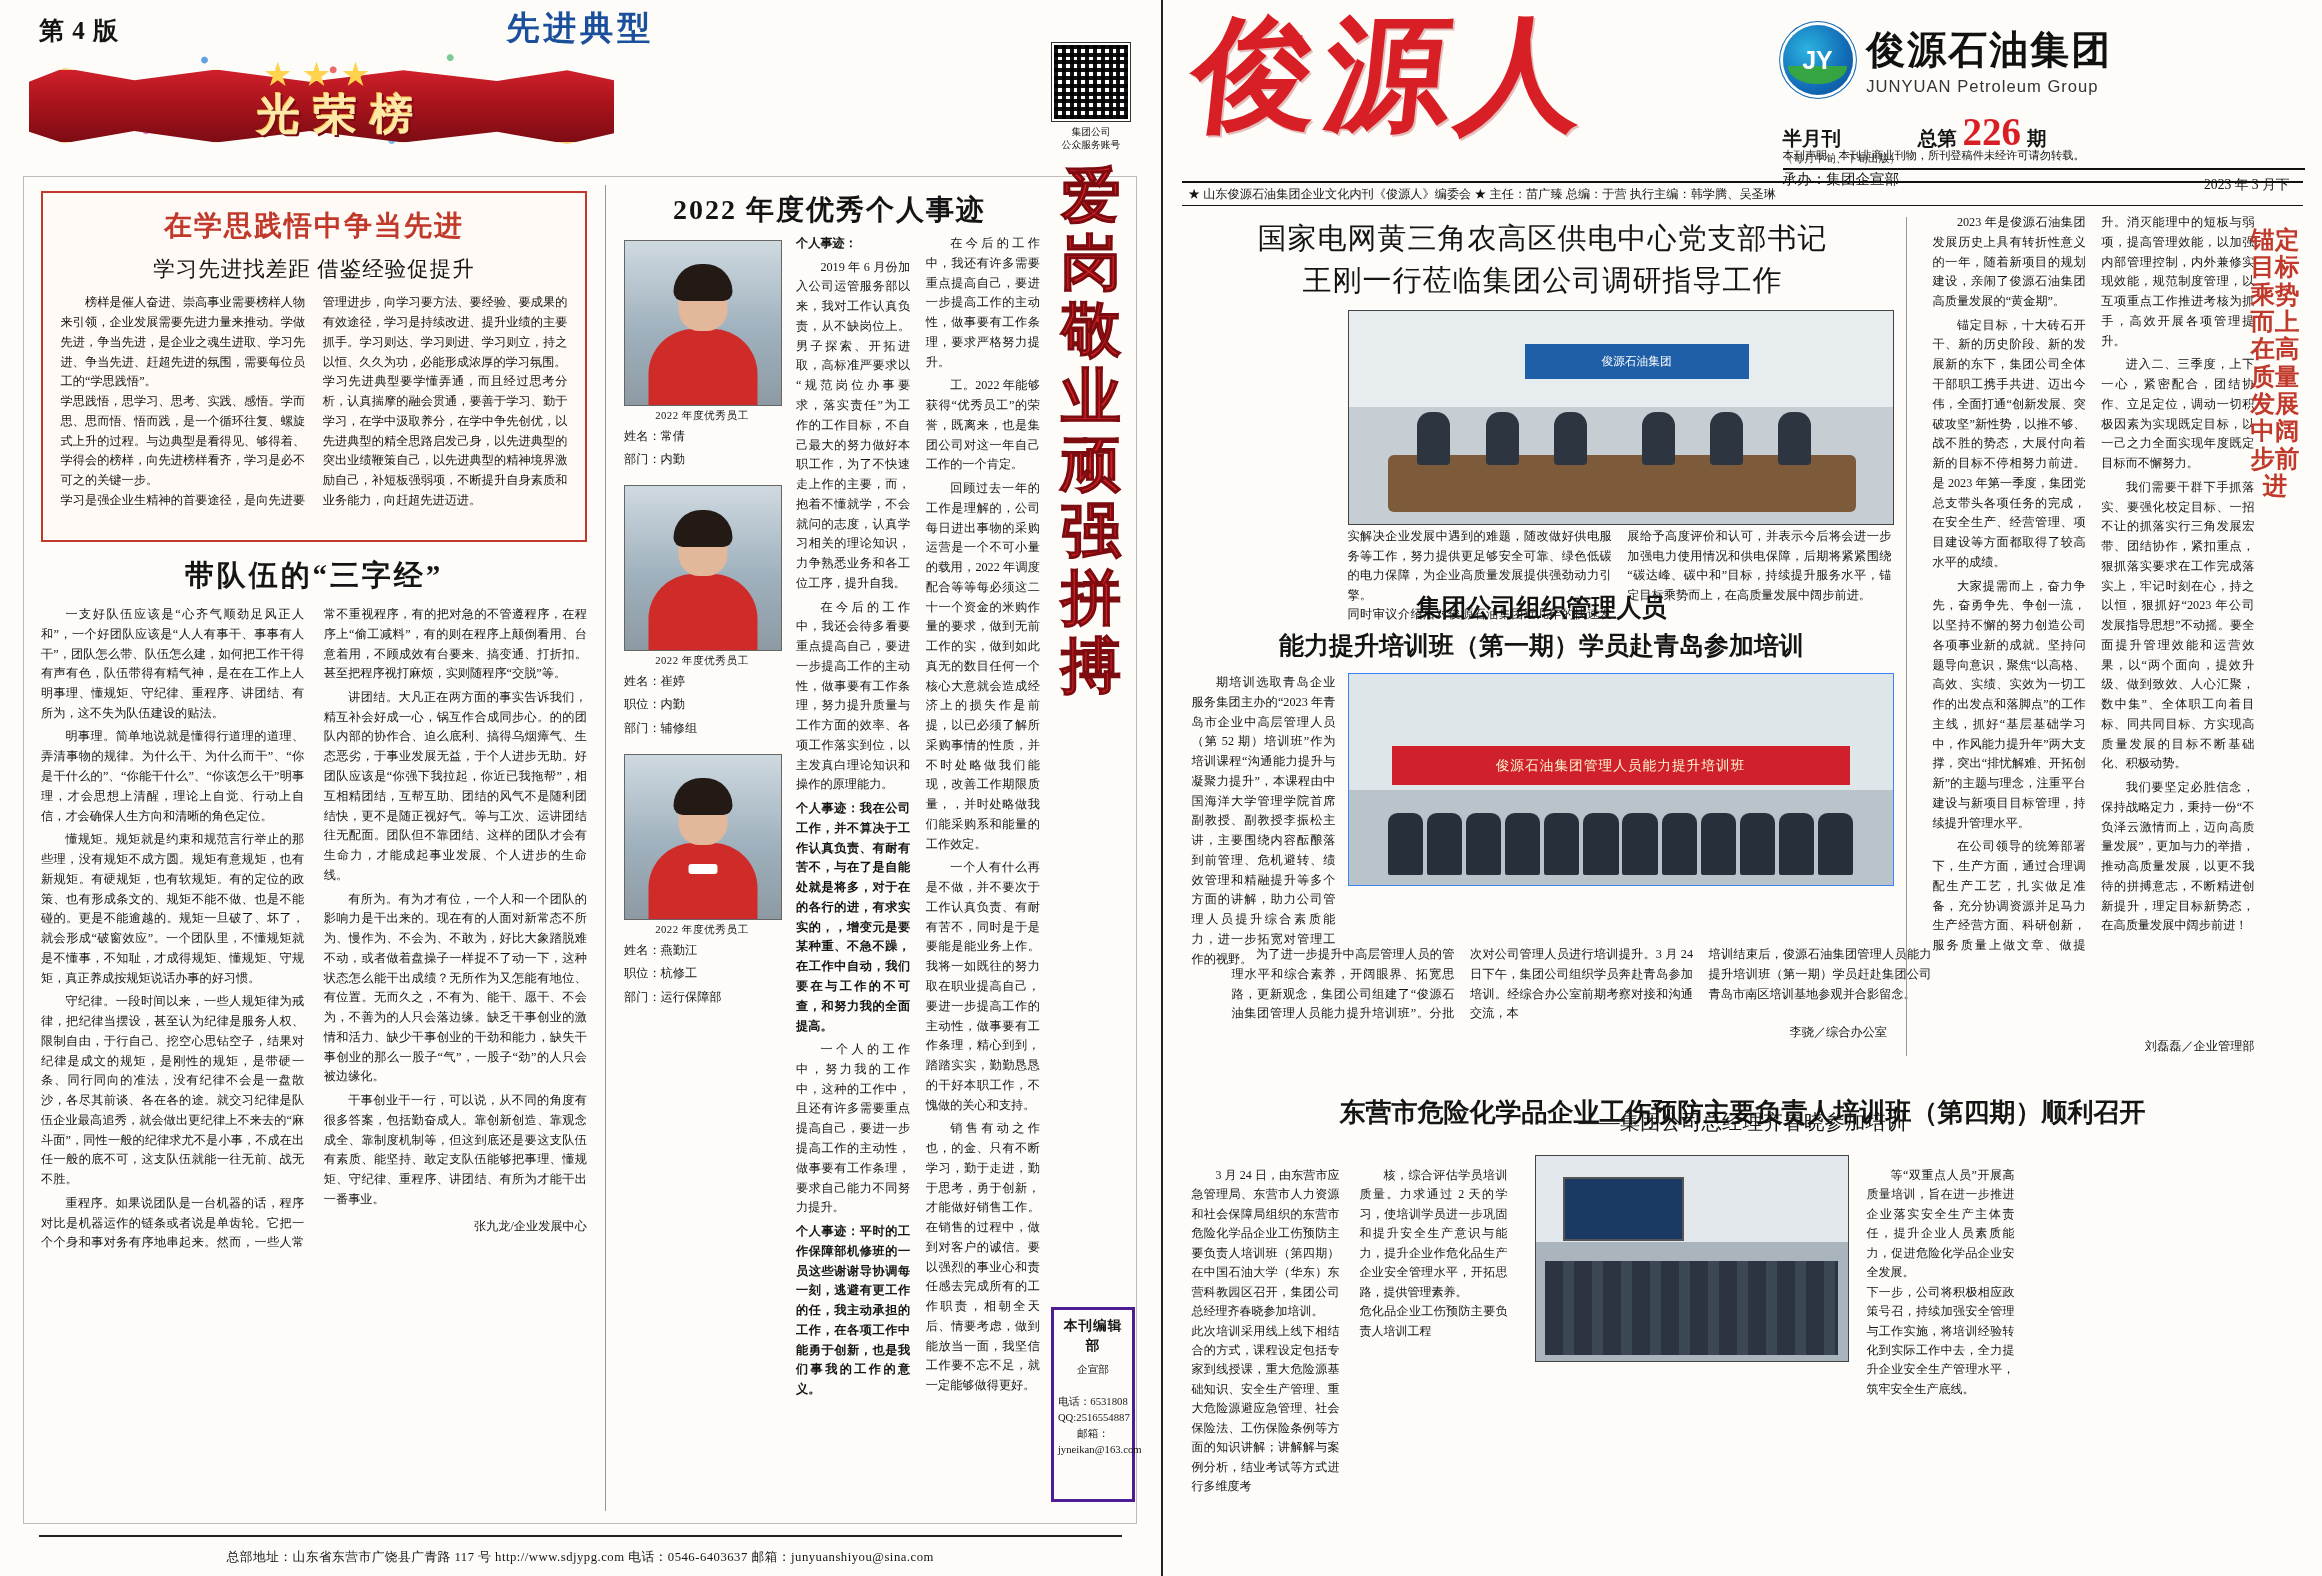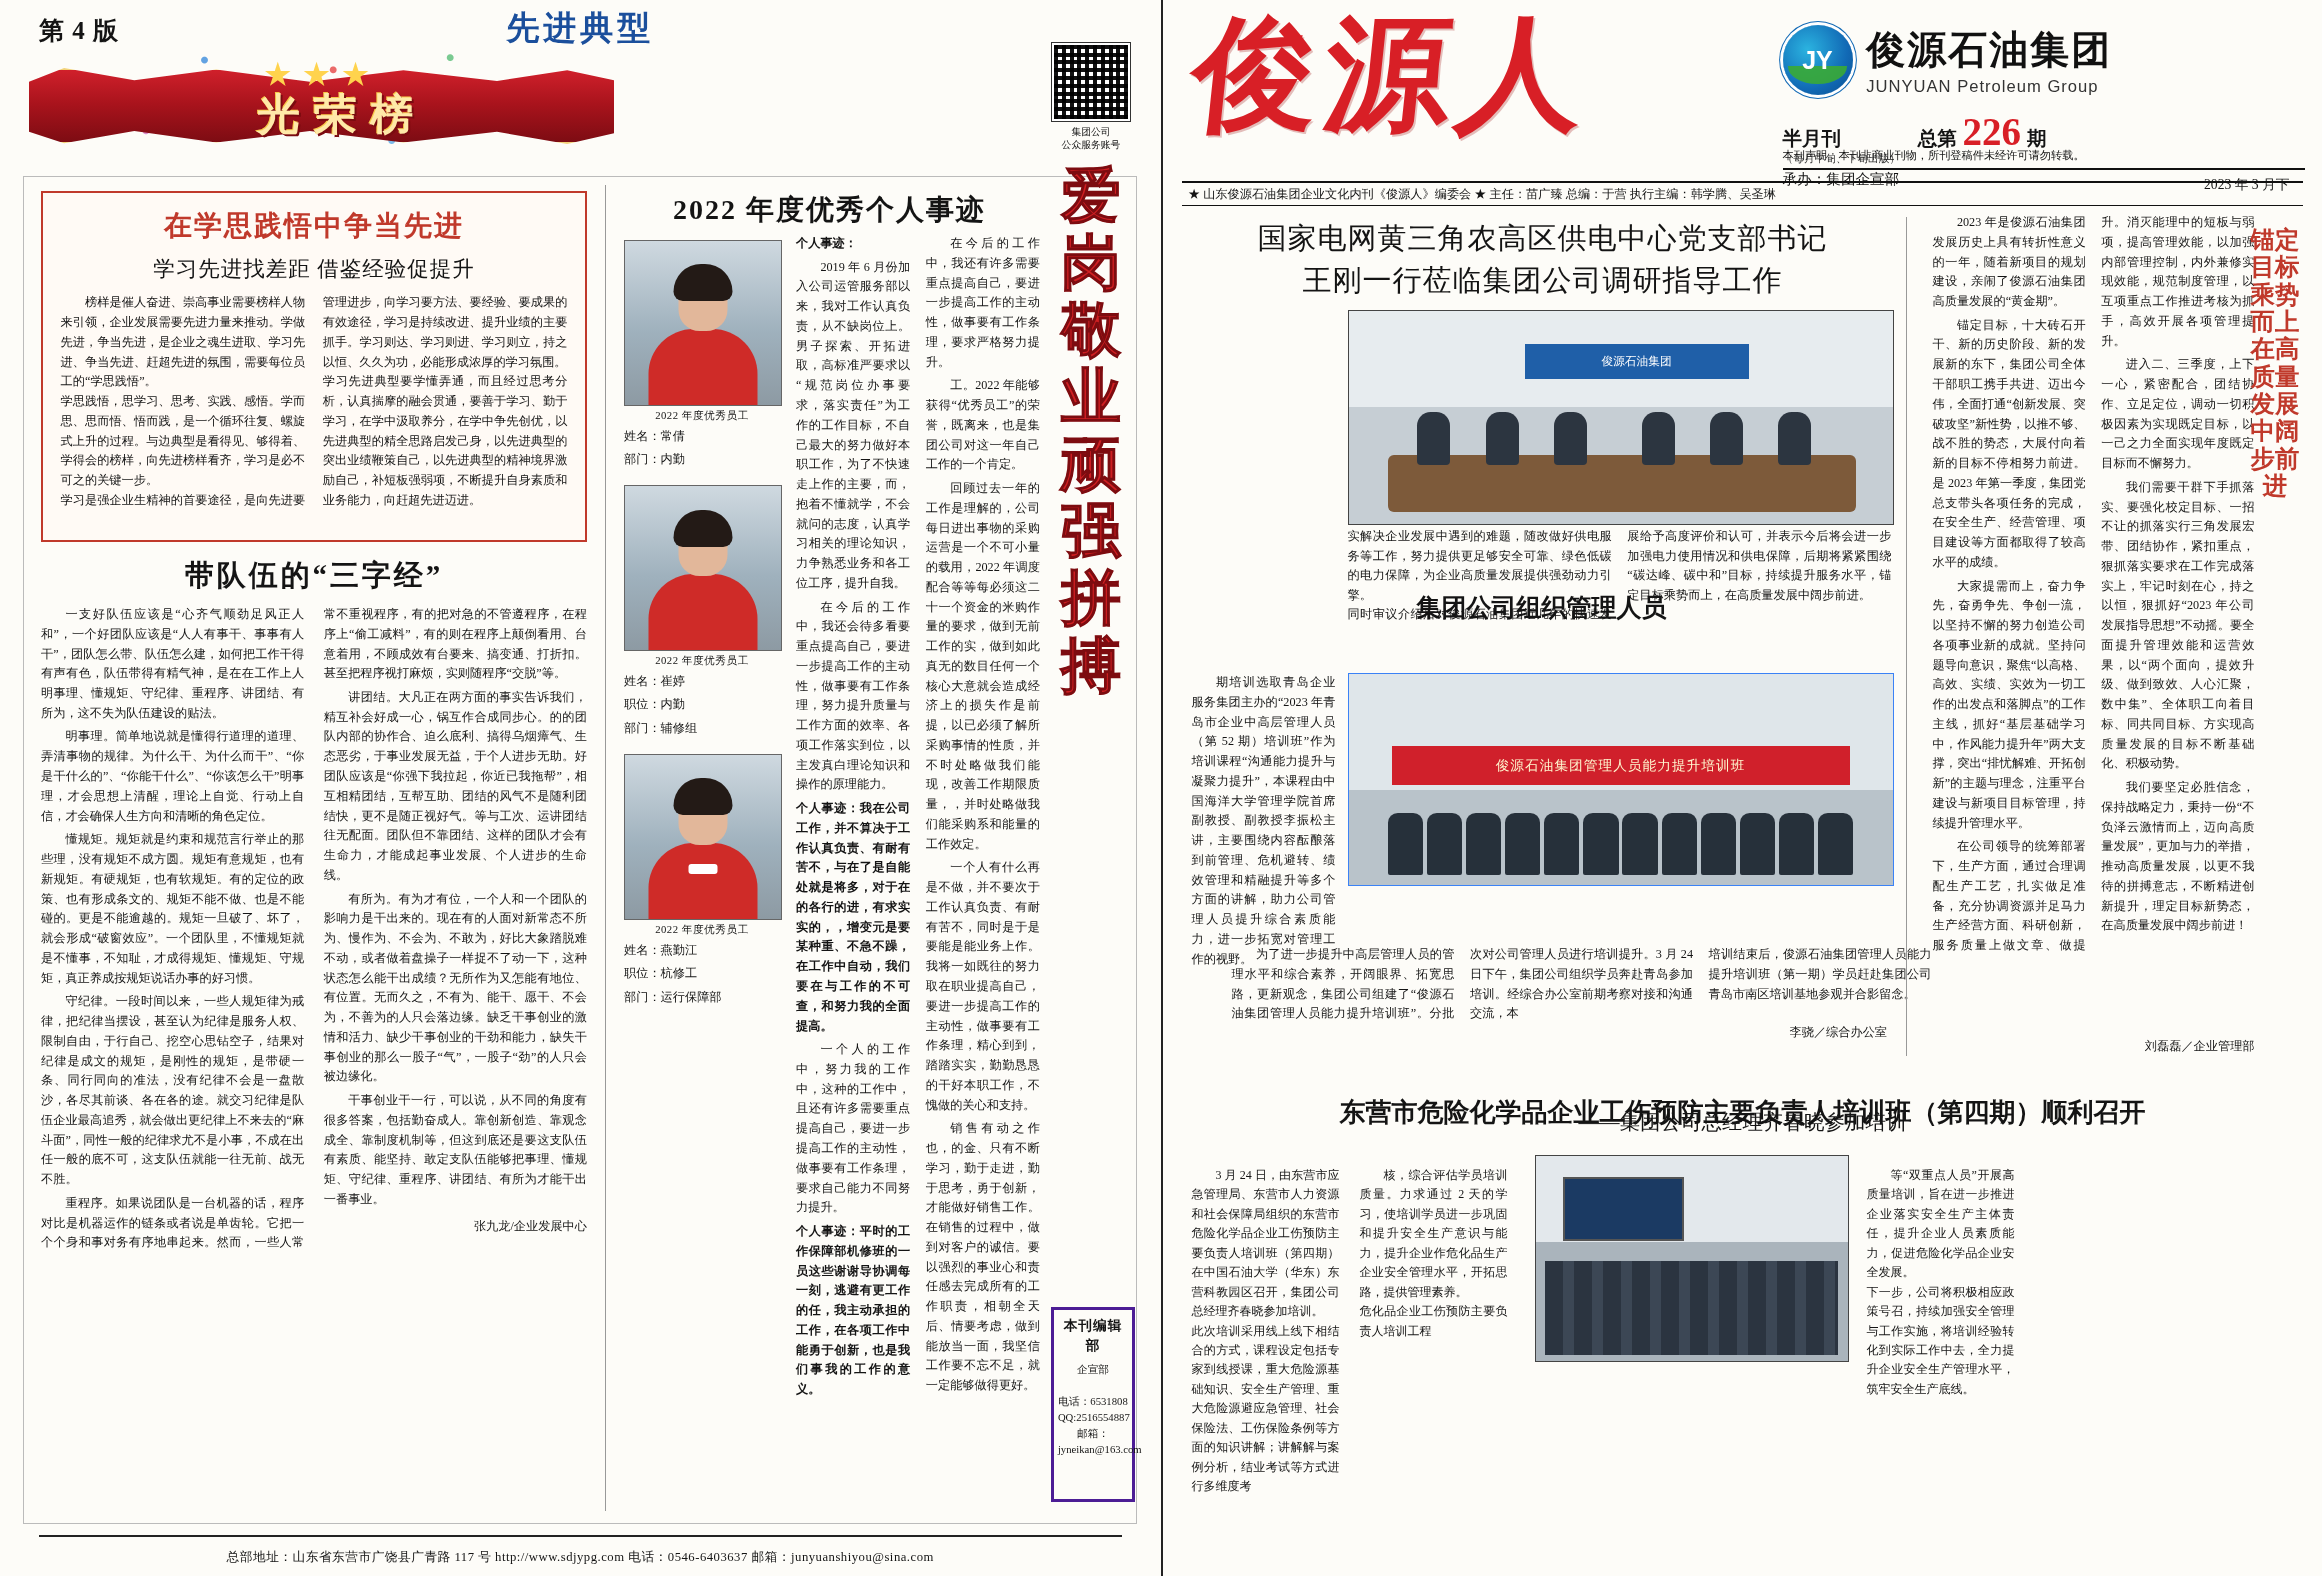--- a/index.html
+++ b/index.html
@@ -329,20 +329,21 @@
       <div class="p" style="left:205px;"></div>
         <div class="p" style="left:293px;"></div>
       <div class="p" style="left:361px;"></div>
         <div class="p" style="left:429px;"></div>
     </div>
     <div class="r-cap1" style="white-space:pre-line">实解决企业发展中遇到的难题，随改做好供电服务等工作，努力提供更足够安全可靠、绿色低碳的电力保障，为企业高质量发展提供强劲动力引擎。
 同时审议介绍后对俊源石油集团近几年的快速发展给予高度评价和认可，并表示今后将会进一步加强电力使用情况和供电保障，后期将紧紧围绕“碳达峰、碳中和”目标，持续提升服务水平，锚定目标乘势而上，在高质量发展中阔步前进。</div>
 
     <div class="r-head2">
       <div>集团公司组织管理人员</div>
+      <div>能力提升培训班（第一期）学员赴青岛参加培训</div>
     </div>
     <div class="r-col-b">
       <p style="white-space:pre-line">期培训选取青岛企业服务集团主办的“2023 年青岛市企业中高层管理人员（第 52 期）培训班”作为培训课程“沟通能力提升与凝聚力提升”，本课程由中国海洋大学管理学院首席副教授、副教授李振松主讲，主要围绕内容酝酿落到前管理、危机避转、绩效管理和精融提升等多个方面的讲解，助力公司管理人员提升综合素质能力，进一步拓宽对管理工作的视野。</p>
     </div>
     <div class="r-photo2">
       <div class="bld"></div>
       <div class="redbanner">俊源石油集团管理人员能力提升培训班</div>
       <div class="rowp">
           <i></i>
           <i></i>

